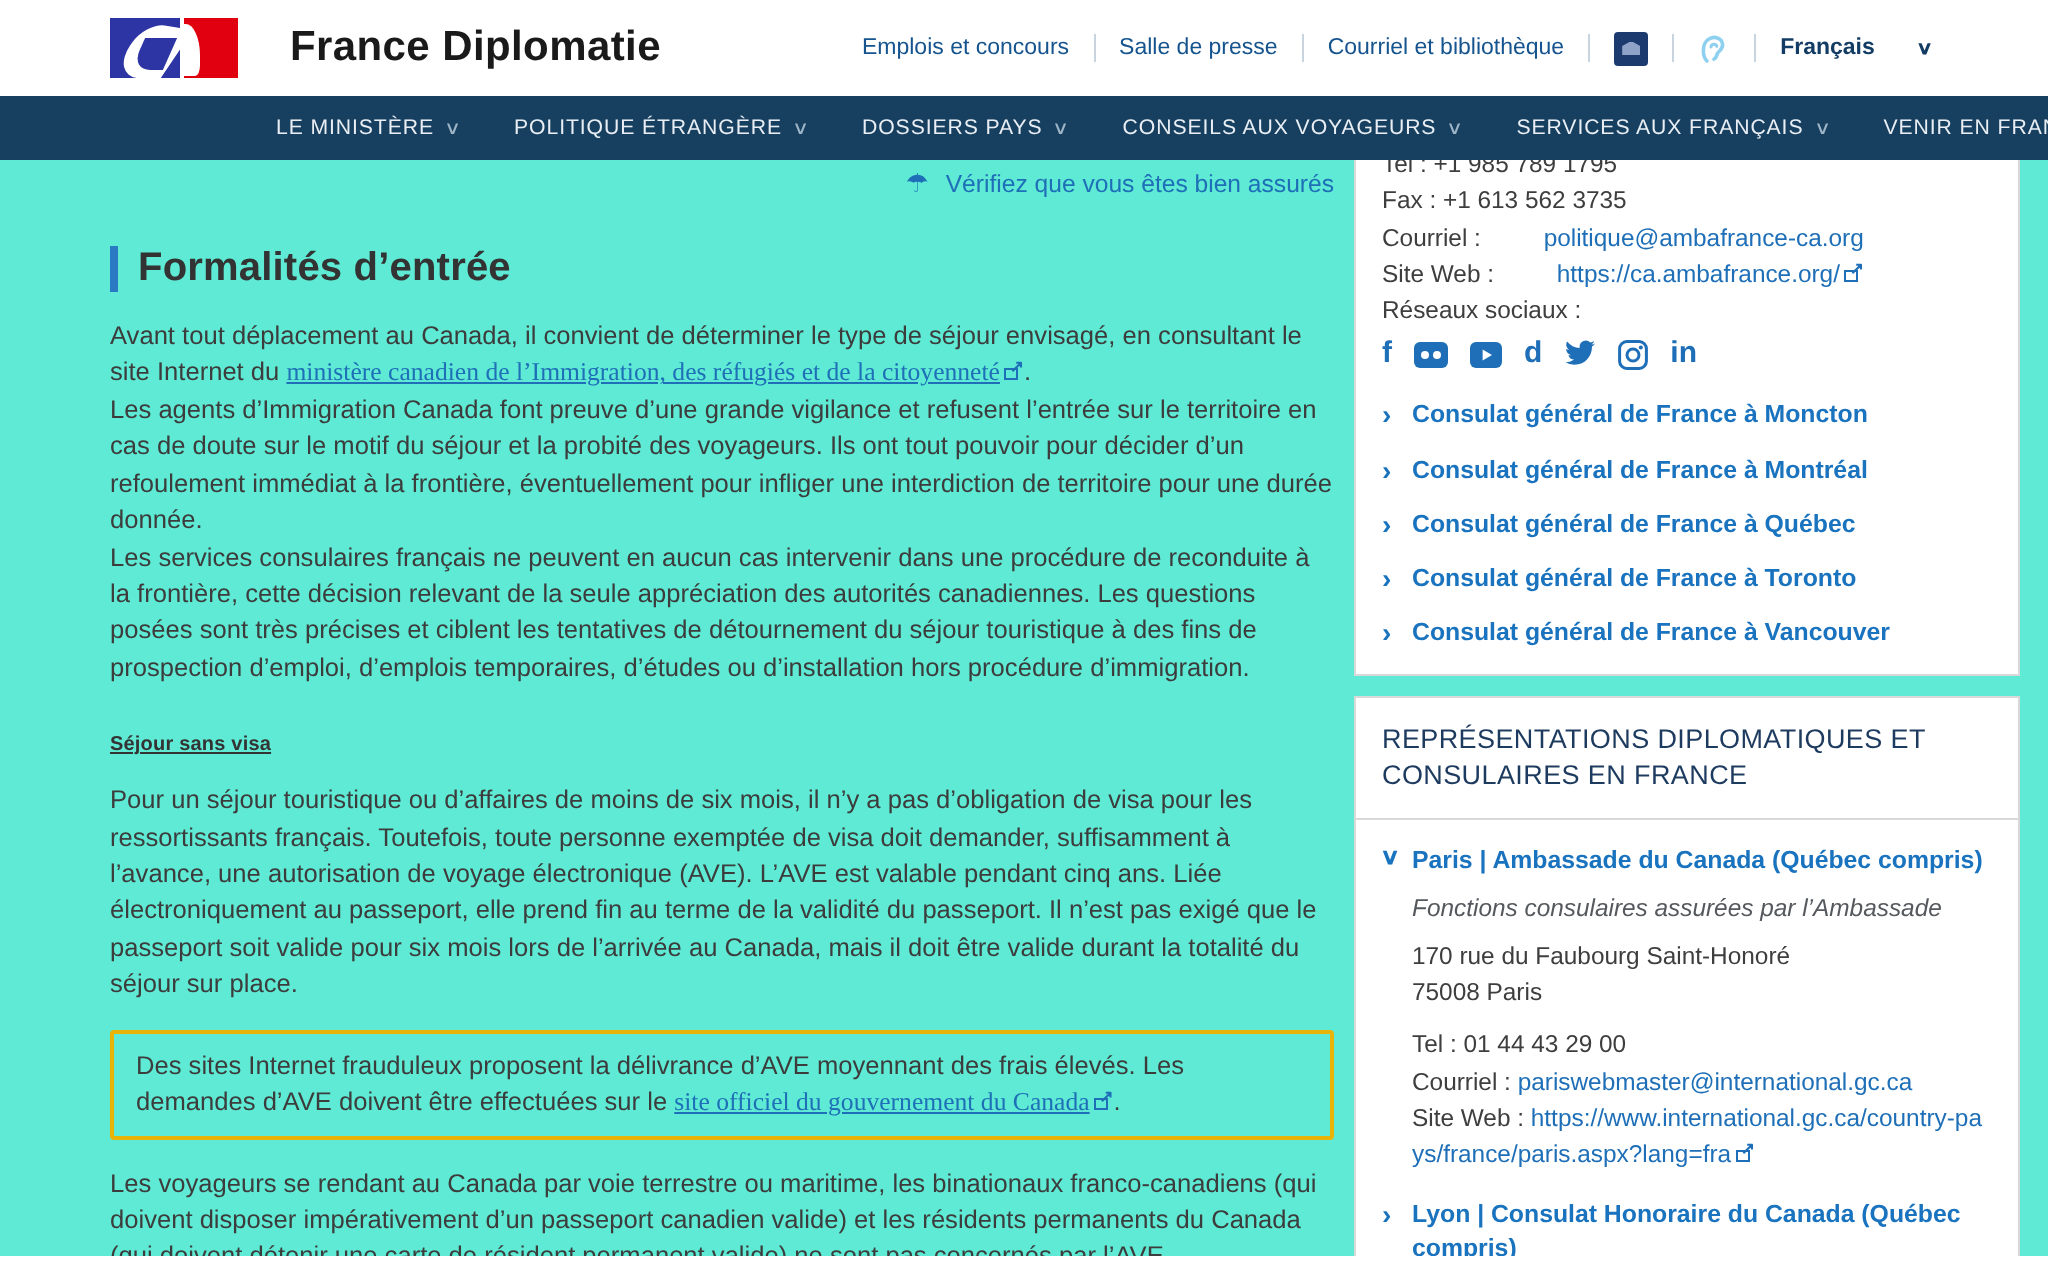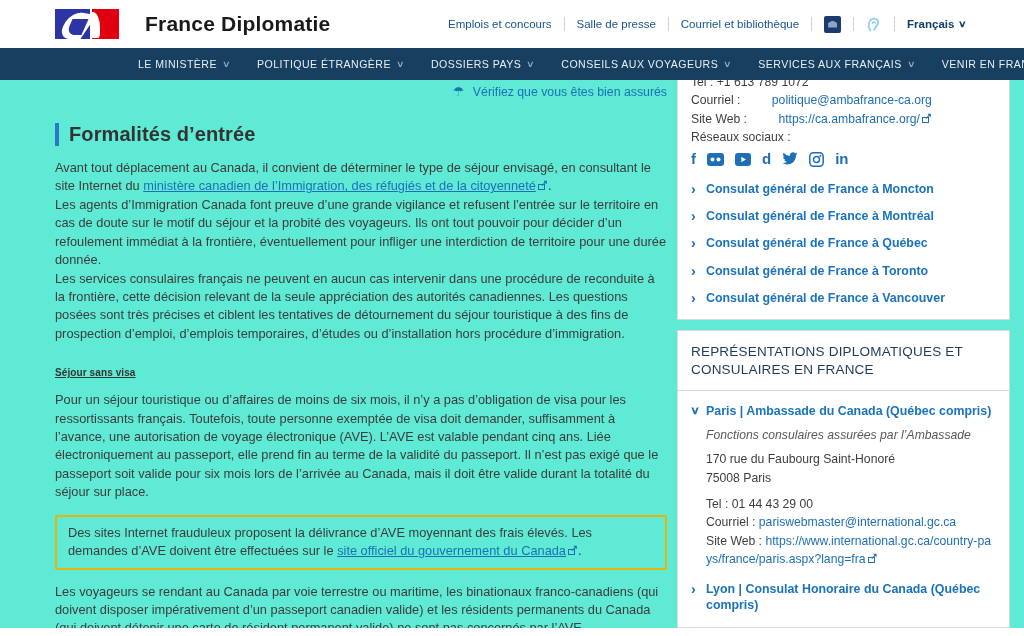--- a/index.html
+++ b/index.html
@@ -19,21 +19,21 @@
   .flag-red::after { content:""; position:absolute; left:-4px; top:3px; width:12px; height:26px;
       background:#fff; border-radius:0 60% 20% 0; }
   .brand { font-size:21px; font-weight:bold; color:#1a1a1a; letter-spacing:.2px; margin-left:26px; white-space:nowrap; }
   .hdr-right { margin-left:auto; display:flex; align-items:center; font-size:11.5px; }
   .hdr-right a { color:#15548e; text-decoration:none; white-space:nowrap; }
   .hsep { width:1px; height:14px; background:#c9d4de; margin:0 12px; }
   .inst-icon { width:17px; height:17px; background:#1d3a6e; border-radius:2px; position:relative; display:inline-block; }
   .inst-icon::after { content:""; position:absolute; left:4px; top:5px; width:9px; height:7px;
       background:#8fa3c8; clip-path:polygon(50% 0,100% 35%,100% 100%,0 100%,0 35%); }
   .ear-icon svg { display:block; }
-  .lang { color:#123c63; font-weight:bold; display:flex; align-items:center; gap:5px; }
+  .lang { color:#123c63; font-weight:bold; display:flex; align-items:center; gap:22px; }
   .chev { font-size:9px; color:inherit; transform:scaleX(1.3); display:inline-block; }
 
   
   .nav { height:32px; background:#173f5f; display:flex; align-items:center; padding:0 44px 0 138px; }
   .nav-item { color:#e8eef4; font-size:10.6px; letter-spacing:.45px; text-decoration:none;
       display:flex; align-items:center; gap:6px; margin-right:27px; white-space:nowrap; }
   .nav-item .chev { color:#9db4c6; }
   .search-btn { margin-left:auto; width:18px; height:18px; position:relative; cursor:pointer; }
 
   
@@ -41,21 +41,21 @@
   main { width:612px; flex:0 0 auto; }
   aside { width:333px; flex:0 0 auto; margin-left:10px; }
 
   
   .assured { text-align:right; font-size:12.3px; margin-top:4px; height:17px; }
   .assured a { color:#1e6fb7; text-decoration:none; }
   .umb { color:#1e6fb7; font-size:13px; margin-right:5px; }
   h1.title { margin-top:22px; font-size:20px; color:#333; border-left:4px solid #2b79c2;
       padding-left:10px; line-height:1.15; letter-spacing:.1px; }
   .body { font-size:12.8px; line-height:1.44; color:#3c3c3c; margin-top:13px; }
-  .body a, .callout a { color:#1e6fb7; text-decoration:underline; }
+  .body a, .callout a { color:#1e6fb7; text-decoration:underline;font-family:Liberation Serif, serif; }
   h2.sub { font-size:10px; color:#333; margin-top:24px; letter-spacing:.1px;text-decoration:underline; }
   .callout { border:2px solid #eab308; border-radius:2px; padding:7px 11px; margin-top:13px;
       font-size:12.8px; line-height:1.44; color:#3c3c3c; }
   .ext { display:inline-block; position:relative; width:9px; height:8px; margin:0 1px 0 2px; }
   .ext i { position:absolute; left:0; bottom:0; width:7px; height:6px; border:1.2px solid #1e6fb7; display:block; }
   .ext b { position:absolute; right:-1px; top:-3px; font-size:8.5px; line-height:1; color:#1e6fb7; font-weight:bold; font-style:normal; }
 
   
   .sbox { border:1px solid #d9d9d9; background:#fff; }
   .sbox1 { border-top:none; padding:0 13px 13px; overflow:hidden; }
@@ -176,21 +176,22 @@
         <br>
         
       </p>
 
     </main>
 
     <aside>
 
       <div class="sbox sbox1">
         <div class="clip-top">
-          <div class="sline">Tel : +1 613 789 1072</div>
+          <div class="sline">Tel : +1 985 789 1795</div>
+          <div class="sline">Fax : +1 613 562 3735</div>
           <div class="sline"><span>Courriel : </span><a href="#">politique@ambafrance-ca.org</a></div>
           <div class="sline"><span>Site Web : </span><a href="#">https://ca.ambafrance.org/</a><span class="ext"><i></i><b>↗</b></span></div>
           <div class="sline">Réseaux sociaux :</div>
           <div class="social-row">
             <span class="sicon txt">f</span>
             <span class="sicon">
               <svg width="17" height="13" viewBox="0 0 17 13">
                   <rect x="0" y="0" width="17" height="13" rx="3" fill="#1e6fb7"></rect>
                   <circle cx="5.5" cy="6.5" r="2" fill="#fff"></circle>
                   <circle cx="11.5" cy="6.5" r="2" fill="#fff"></circle>

